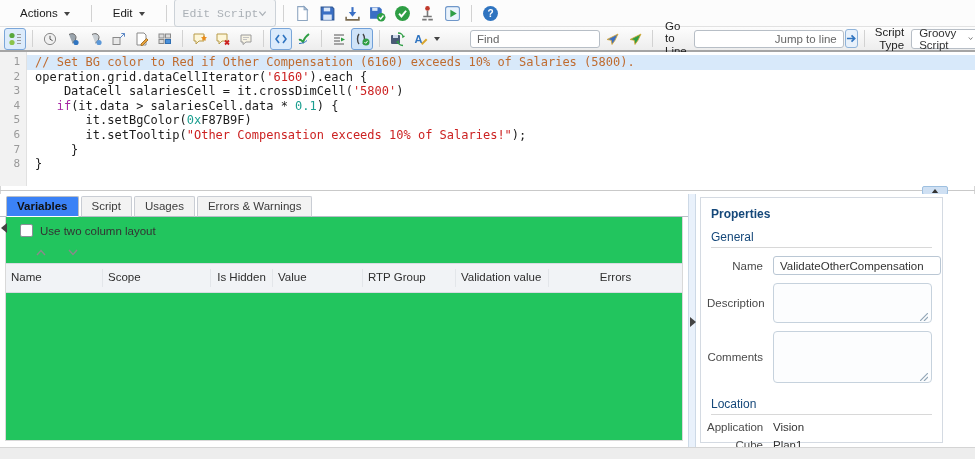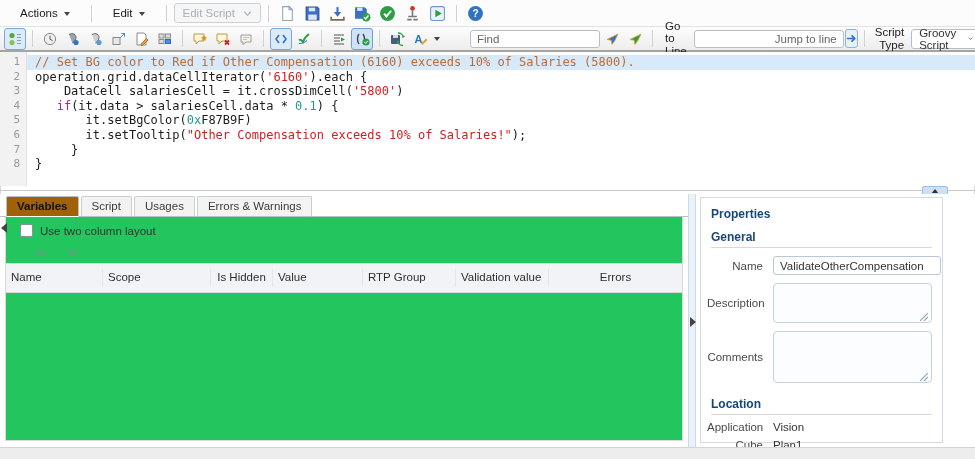--- a/index.html
+++ b/index.html
@@ -20,22 +20,22 @@
     background:#fcfcfc; border-bottom:1px solid #e2e2e2;
     display:flex; align-items:center; padding:0 6px; gap:2px;
   }
   .menu-btn {
     background:transparent; border:none; font:inherit; color:#1a1a1a;
     display:flex; align-items:center; padding:3px 14px; cursor:pointer;
   }
   .caret { width:0; height:0; border:3.5px solid transparent; border-top:4px solid #444; margin-left:6px; margin-top:4px; }
   .sep { width:1px; height:17px; background:#d2d2d2; margin:0 5px; flex:0 0 auto; }
   .dd {
-    display:flex; align-items:center; gap:8px; border:1px solid #ccd2d8; border-radius:3px;
-    background:#f5f6f7; padding:2px 8px; height:20px;
+    display:flex; align-items:center; border:1px solid #ccd2d8; border-radius:3px;
+    background:#f5f6f7; padding:2px 8px; height:28px;font-family:Liberation Mono, monospace;
   }
   .dd.disabled { color:#aab0b6; }
   .icb { background:transparent; border:1px solid transparent; border-radius:3px; padding:2px; display:flex; align-items:center; cursor:pointer; }
   .icb.on { background:#dcebfb; border-color:#7aa6d9; }
   .icb.on2 { background:#cfe3f8; border-color:#6f9fd8; }
   .ic { display:inline-flex; width:17px; height:17px; }
   .ic svg { width:100%; height:100%; }
   .ic16 { width:16px; height:16px; }
 
   
@@ -81,21 +81,21 @@
   
   .bottom { position:absolute; left:0; top:194px; width:975px; height:253px; background:#fff; }
 
   .left-panel { position:absolute; left:0; top:0; width:688px; height:100%; }
   .tabbar { display:flex; align-items:flex-end; height:23px; padding-left:6px; border-bottom:1px solid #b9bec7; }
   .tab {
     border:1px solid #c9cdd4; border-bottom:1px solid #b9bec7; background:#f3f3f3;
     padding:3px 10px 4px; margin-right:2px; color:#3c3c3c; cursor:pointer;
     border-radius:2px 2px 0 0; position:relative; top:1px;
   }
-  .tab.active { background:#a16207; font-weight:bold; color:#111; border-color:#b9bec7; border-bottom-color:#fff; }
+  .tab.active { background:#3b82f6; font-weight:bold; color:#111; border-color:#b9bec7; border-bottom-color:#fff; }
   .panel-card { margin:0 5px 0 5px; height:224px; border:1px solid #d9d9d9; border-top:none; background:#22c55e; display:flex; flex-direction:column; }
   .chk-row { display:flex; align-items:center; gap:7px; padding:7px 0 5px 14px; cursor:pointer; }
   .chk { width:13px; height:13px; border:1px solid #8a9097; border-radius:2px; background:#fff; display:inline-block; }
   .reorder-row { display:flex; gap:10px; padding:5px 0 5px 24px; }
   .rbtn { background:transparent; border:none; padding:2px 6px; cursor:pointer; display:flex; }
   .thead { display:flex; background:#f1f3f6; border-top:1px solid #d8dce2; border-bottom:1px solid #d8dce2; min-height:30px; align-items:center; }
   .th { padding:2px 5px; color:#2e2e2e; line-height:1.15; border-left:1px solid #e3e6ea; }
   .th:first-child { border-left:none; }
   .col-0 { width:96px; } .col-1 { width:108px; } .col-2 { width:62px; text-align:center; }
   .col-3 { width:90px; } .col-4 { width:92px; text-align:center; } .col-5 { width:93px; }
@@ -109,21 +109,21 @@
   }
   .vsplit-handle { position:absolute; left:0; top:120px; width:8px; height:16px; background:transparent; border:none; cursor:pointer; padding:0; }
   .edge-handle { position:absolute; left:0; top:26px; width:7px; height:16px; background:transparent; border:none; padding:0; cursor:pointer; }
 
   
   .props-card {
     position:absolute; left:700px; top:3px; width:243px; height:246px;
     background:#fff; border:1px solid #d4dae2;
   }
   .props-title { padding:9px 10px 2px; font-weight:bold; font-size:12px; color:#15487a; }
-  .sect-h { margin:3px 10px 0; padding:4px 0 3px; border-bottom:1px solid #d8d8d8; font-weight:bold; font-size:12px; color:#15487a; }
+  .sect-h { margin:3px 10px 0; padding:4px 0 3px; border-bottom:1px solid #d8d8d8; font-weight:normal; font-size:12px; color:#15487a; }
   .form-row { display:flex; align-items:center; margin:8px 10px 0 6px; }
   .form-row.top { align-items:center; }
   .flabel { width:56px; flex:0 0 56px; text-align:right; margin-right:10px; color:#4a4a4a; }
   .name-input { flex:1; height:19px; border:1px solid #bac7d4; border-radius:3px; font:inherit; padding:1px 6px; color:#333; background:#fff; }
   .ta-wrap { flex:1; position:relative; }
   .ta { width:100%; display:block; resize:none; border:1px solid #c6d2dd; border-radius:4px; background:#fcfdfe; font:inherit; padding:3px 6px; }
   .ta.h40 { height:40px; } .ta.h52 { height:52px; }
   .rz { position:absolute; right:4px; bottom:4px; width:8px; height:8px; pointer-events:none; }
   .ro-val { color:#333; }
   .loc-row { margin-top:6px; }

